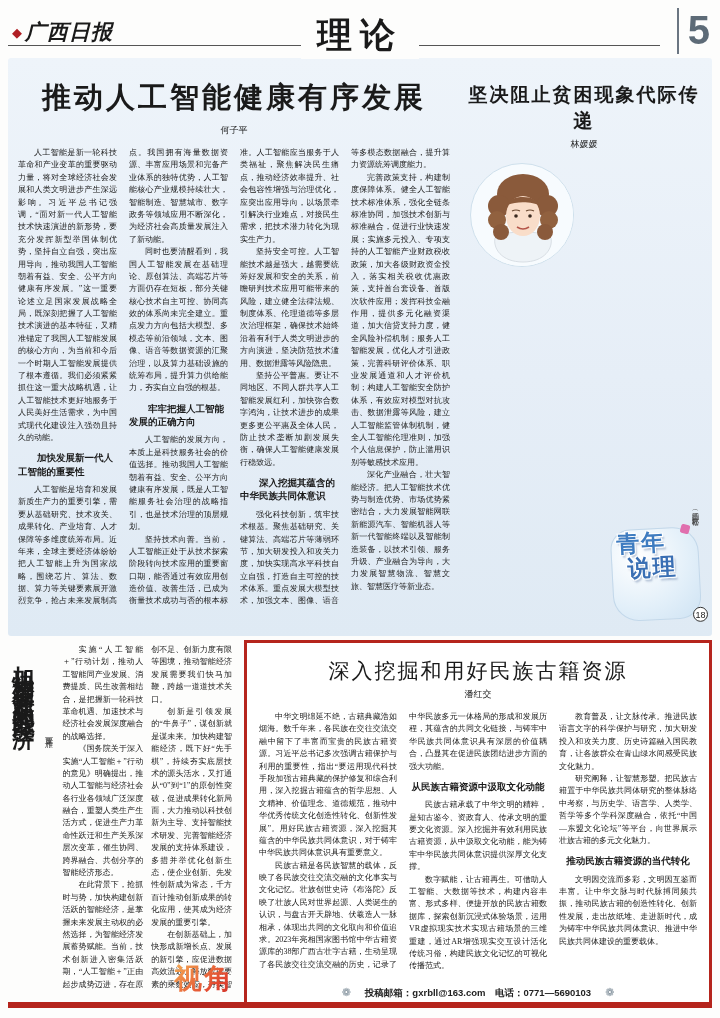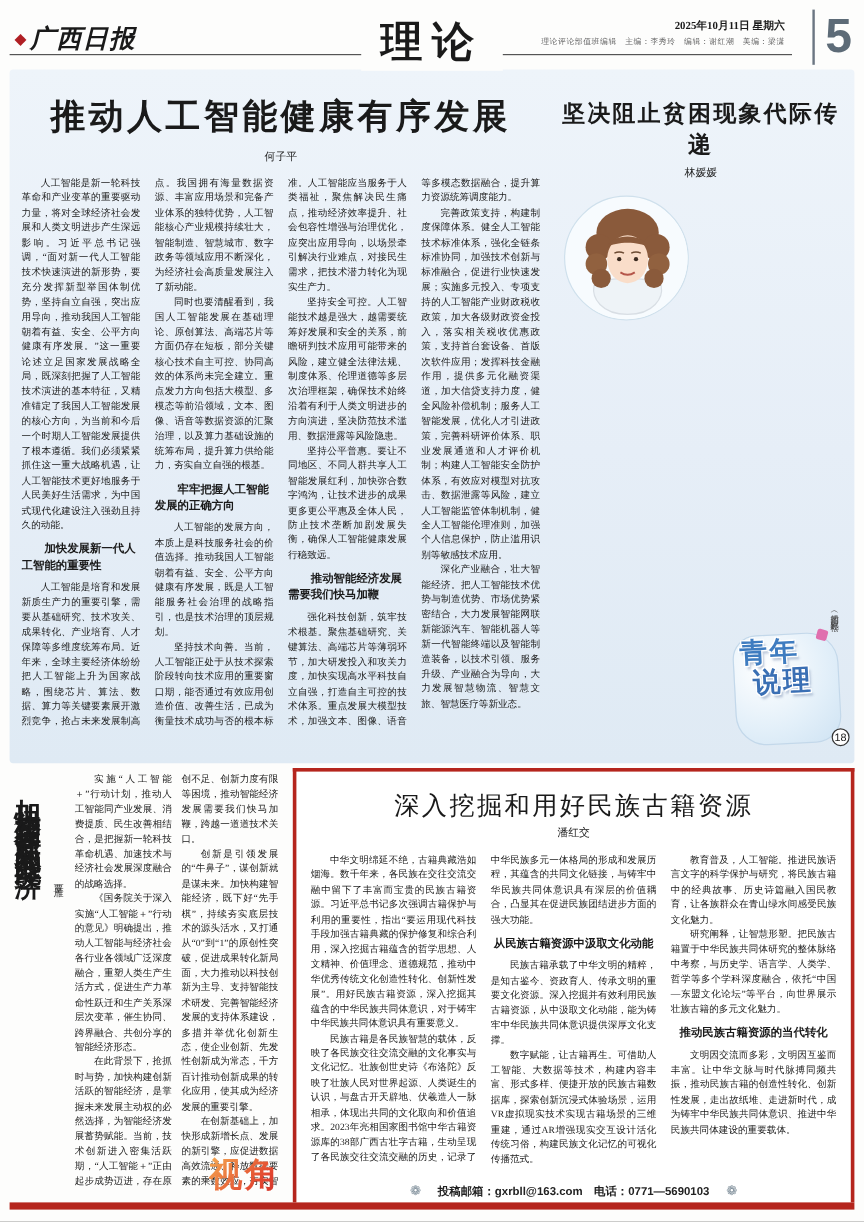--- a/index.html
+++ b/index.html
@@ -73,43 +73,39 @@
 </style>
 </head>
 <body>
 
 <div class="page">
 
   <header class="masthead">
     <div class="logo"><span class="diamond">◆</span><span>广西日报</span></div>
     <div class="mast-line"></div>
     <div class="section-title">理论</div>
-    <div class="date-block">
-      <div class="date-line">2025年10月11日 星期六</div>
-      <div class="editors-line">理论评论部值班编辑　主编：李秀玲　编辑：谢红潮　美编：梁潇</div>
-    </div>
     <div class="page-num">5</div>
   </header>
 
   <section class="top-zone">
 
     <article class="main-article">
       <h1>推动人工智能健康有序发展</h1>
       <div class="byline">何子平</div>
       <div class="article-body cols4">
           <p class="para">人工智能是新一轮科技革命和产业变革的重要驱动力量，将对全球经济社会发展和人类文明进步产生深远影响。习近平总书记强调，“面对新一代人工智能技术快速演进的新形势，要充分发挥新型举国体制优势，坚持自立自强，突出应用导向，推动我国人工智能朝着有益、安全、公平方向健康有序发展。”这一重要论述立足国家发展战略全局，既深刻把握了人工智能技术演进的基本特征，又精准锚定了我国人工智能发展的核心方向，为当前和今后一个时期人工智能发展提供了根本遵循。我们必须紧紧抓住这一重大战略机遇，让人工智能技术更好地服务于人民美好生活需求，为中国式现代化建设注入强劲且持久的动能。</p>
           <div class="sub-head">加快发展新一代人工智能的重要性</div>
           <p class="para">人工智能是培育和发展新质生产力的重要引擎，需要从基础研究、技术攻关、成果转化、产业培育、人才保障等多维度统筹布局。近年来，全球主要经济体纷纷把人工智能上升为国家战略，围绕芯片、算法、数据、算力等关键要素展开激烈竞争，抢占未来发展制高点。我国拥有海量数据资源、丰富应用场景和完备产业体系的独特优势，人工智能核心产业规模持续壮大，智能制造、智慧城市、数字政务等领域应用不断深化，为经济社会高质量发展注入了新动能。</p>
           <p class="para">同时也要清醒看到，我国人工智能发展在基础理论、原创算法、高端芯片等方面仍存在短板，部分关键核心技术自主可控、协同高效的体系尚未完全建立。重点发力方向包括大模型、多模态等前沿领域，文本、图像、语音等数据资源的汇聚治理，以及算力基础设施的统筹布局，提升算力供给能力，夯实自立自强的根基。</p>
           <div class="sub-head">牢牢把握人工智能发展的正确方向</div>
           <p class="para">人工智能的发展方向，本质上是科技服务社会的价值选择。推动我国人工智能朝着有益、安全、公平方向健康有序发展，既是人工智能服务社会治理的战略指引，也是技术治理的顶层规划。</p>
           <p class="para">坚持技术向善。当前，人工智能正处于从技术探索阶段转向技术应用的重要窗口期，能否通过有效应用创造价值、改善生活，已成为衡量技术成功与否的根本标准。人工智能应当服务于人类福祉，聚焦解决民生痛点，推动经济效率提升、社会包容性增强与治理优化，应突出应用导向，以场景牵引解决行业难点，对接民生需求，把技术潜力转化为现实生产力。</p>
           <p class="para">坚持安全可控。人工智能技术越是强大，越需要统筹好发展和安全的关系，前瞻研判技术应用可能带来的风险，建立健全法律法规、制度体系、伦理道德等多层次治理框架，确保技术始终沿着有利于人类文明进步的方向演进，坚决防范技术滥用、数据泄露等风险隐患。</p>
           <p class="para">坚持公平普惠。要让不同地区、不同人群共享人工智能发展红利，加快弥合数字鸿沟，让技术进步的成果更多更公平惠及全体人民，防止技术垄断加剧发展失衡，确保人工智能健康发展行稳致远。</p>
-          <div class="sub-head">推动智能经济发展需要我们快马加鞭</div>
+          <div class="sub-head">深入挖掘其蕴含的中华民族共同体意识</div>
           <p class="para">强化科技创新，筑牢技术根基。聚焦基础研究、关键算法、高端芯片等薄弱环节，加大研发投入和攻关力度，加快实现高水平科技自立自强，打造自主可控的技术体系。重点发展大模型技术，加强文本、图像、语音等多模态数据融合，提升算力资源统筹调度能力。</p>
           <p class="para">完善政策支持，构建制度保障体系。健全人工智能技术标准体系，强化全链条标准协同，加强技术创新与标准融合，促进行业快速发展；实施多元投入、专项支持的人工智能产业财政税收政策，加大各级财政资金投入，落实相关税收优惠政策，支持首台套设备、首版次软件应用；发挥科技金融作用，提供多元化融资渠道，加大信贷支持力度，健全风险补偿机制；服务人工智能发展，优化人才引进政策，完善科研评价体系、职业发展通道和人才评价机制；构建人工智能安全防护体系，有效应对模型对抗攻击、数据泄露等风险，建立人工智能监管体制机制，健全人工智能伦理准则，加强个人信息保护，防止滥用识别等敏感技术应用。</p>
           <p class="para">深化产业融合，壮大智能经济。把人工智能技术优势与制造优势、市场优势紧密结合，大力发展智能网联新能源汽车、智能机器人等新一代智能终端以及智能制造装备，以技术引领、服务升级、产业融合为导向，大力发展智慧物流、智慧文旅、智慧医疗等新业态。</p>
         </div>
     </article>
 
     <article class="right-article centered-heads">
       <h2>坚决阻止贫困现象代际传递</h2>
       <div class="byline">林媛媛</div>
       <div class="article-body cols2r">
@@ -167,21 +163,21 @@
 
     <article class="feature-article centered-heads">
       <h2>深入挖掘和用好民族古籍资源</h2>
       <div class="byline">潘红交</div>
       <div class="article-body cols3">
           <p class="para">中华文明绵延不绝，古籍典藏浩如烟海。数千年来，各民族在交往交流交融中留下了丰富而宝贵的民族古籍资源。习近平总书记多次强调古籍保护与利用的重要性，指出“要运用现代科技手段加强古籍典藏的保护修复和综合利用，深入挖掘古籍蕴含的哲学思想、人文精神、价值理念、道德规范，推动中华优秀传统文化创造性转化、创新性发展”。用好民族古籍资源，深入挖掘其蕴含的中华民族共同体意识，对于铸牢中华民族共同体意识具有重要意义。</p>
           <p class="para">民族古籍是各民族智慧的载体，反映了各民族交往交流交融的文化事实与文化记忆。壮族创世史诗《布洛陀》反映了壮族人民对世界起源、人类诞生的认识，与盘古开天辟地、伏羲造人一脉相承，体现出共同的文化取向和价值追求。2023年亮相国家图书馆中华古籍资源库的38部广西古壮字古籍，生动呈现了各民族交往交流交融的历史，记录了中华民族多元一体格局的形成和发展历程，其蕴含的共同文化链接，与铸牢中华民族共同体意识具有深层的价值耦合，凸显其在促进民族团结进步方面的强大功能。</p>
           <div class="sub-head">从民族古籍资源中汲取文化动能</div>
           <p class="para">民族古籍承载了中华文明的精粹，是知古鉴今、资政育人、传承文明的重要文化资源。深入挖掘并有效利用民族古籍资源，从中汲取文化动能，能为铸牢中华民族共同体意识提供深厚文化支撑。</p>
           <p class="para">数字赋能，让古籍再生。可借助人工智能、大数据等技术，构建内容丰富、形式多样、便捷开放的民族古籍数据库，探索创新沉浸式体验场景，运用VR虚拟现实技术实现古籍场景的三维重建，通过AR增强现实交互设计活化传统习俗，构建民族文化记忆的可视化传播范式。</p>
-          <p class="para">教育普及，人工智能。推进民族语言文字的科学保护与研究，将民族古籍中的经典故事、历史诗篇融入国民教育，让各族群众在青山绿水间感受民族文化魅力。</p>
+          <p class="para">教育普及，让文脉传承。推进民族语言文字的科学保护与研究，加大研发投入和攻关力度、历史诗篇融入国民教育，让各族群众在青山绿水间感受民族文化魅力。</p>
           <p class="para">研究阐释，让智慧形塑。把民族古籍置于中华民族共同体研究的整体脉络中考察，与历史学、语言学、人类学、哲学等多个学科深度融合，依托“中国—东盟文化论坛”等平台，向世界展示壮族古籍的多元文化魅力。</p>
           <div class="sub-head">推动民族古籍资源的当代转化</div>
           <p class="para">文明因交流而多彩，文明因互鉴而丰富。让中华文脉与时代脉搏同频共振，推动民族古籍的创造性转化、创新性发展，走出故纸堆、走进新时代，成为铸牢中华民族共同体意识、推进中华民族共同体建设的重要载体。</p>
         </div>
       <div class="contact-line">
         <span class="flower-icon">❁</span><span>投稿邮箱：gxrbll@163.com　电话：0771—5690103</span><span class="flower-icon">❁</span>
       </div>
     </article>
 
   </section>

